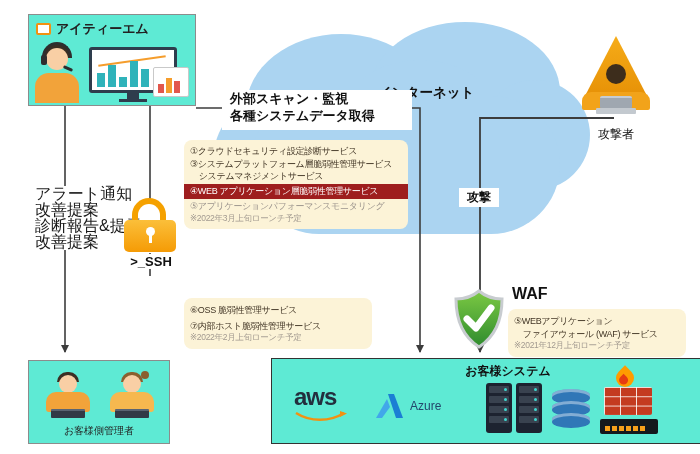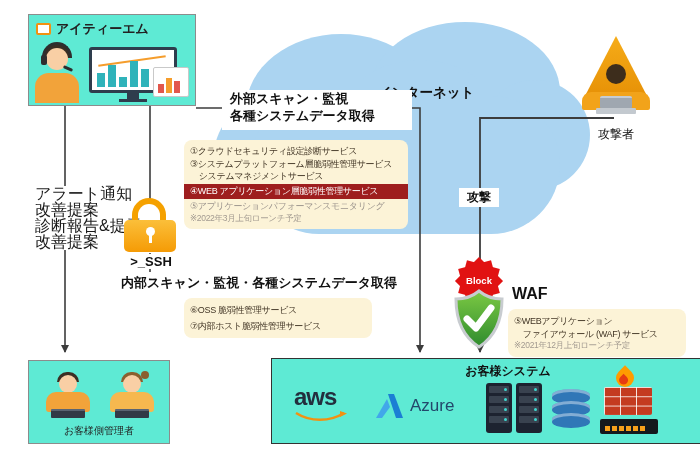--- a/index.html
+++ b/index.html
@@ -76,21 +76,21 @@
   .shoulders { position:absolute; left:0; top:56px; width:68px; height:18px; background:#f2a31a; border-radius:9px 9px 2px 2px; }
   .laptop-screen { position:absolute; left:18px; top:60px; width:32px; height:13px; background:#9fa7b0; border-top:2px solid #c6ccd2; border-radius:2px; }
   .laptop-base { position:absolute; left:14px; top:72px; width:40px; height:6px; background:#c3c9cf; border-radius:1px; }
   .attacker-label { position:absolute; left:594px; top:126px; width:44px; text-align:center; font-size:12px; color:#111; z-index:3; }
 
   
   .cs-title { position:absolute; top:4px; left:0; right:0; text-align:center; font-size:12px; font-weight:bold; color:#111; }
   .aws { position:absolute; left:22px; top:26px; }
   .aws-text { font-size:24px; font-weight:bold; color:#232f3e; letter-spacing:-1px; line-height:1; }
   .azure { position:absolute; left:102px; top:34px; display:flex; align-items:center; gap:6px; }
-  .az-text { font-size:17px; color:#23486b; }
+  .az-text { font-size:12px; color:#23486b; }
   .rack { position:absolute; width:26px; height:50px; background:#1d2330; border-radius:3px; padding:3px 2px; }
   .slot { height:7px; background:#39424f; border-radius:1px; margin:0 1px 3px; position:relative; }
   .slot i { position:absolute; right:2px; top:2px; width:3px; height:3px; border-radius:50%; background:#3fd6cf; }
   .dbstack { position:absolute; }
   .db { width:38px; height:15px; background:#3077b7; border-radius:19px/6px; box-shadow:inset 0 3px 0 rgba(255,255,255,.4); margin-top:-3px; }
   .db:first-child { margin-top:0; }
   .flame { position:absolute; width:18px; height:18px; background:#ff9b00; border-radius:0 55% 55% 55%; transform:rotate(45deg); }
   .flame-in { position:absolute; left:5px; top:7px; width:9px; height:9px; background:#e63c11; border-radius:0 55% 55% 55%; }
   .wall { position:absolute; width:48px; height:28px; border-radius:2px; background:#c43a20;
           background-image:linear-gradient(rgba(255,255,255,.85) 1.2px,transparent 1.2px),linear-gradient(90deg,rgba(255,255,255,.85) 1.2px,transparent 1.2px);
@@ -194,44 +194,38 @@
 
   <div class="lockgrp" style="left:122px;top:198px;width:58px;height:58px">
     <div class="shackle"></div>
     <div class="lockbody">
       <div class="keyhole"></div>
       <div class="keystem"></div>
     </div>
   </div>
   <div class="ssh-label" style="left:116px;top:254px;width:70px">&gt;_SSH</div>
 
-  <div class="label-bold" style="left:116px;top:272px;padding:2px 5px">内部スキャン・監視・各種システムデータ取得</div>
 
   <div class="cream" style="left:184px;top:298px;width:188px;padding:6px 0">
     <div class="svc">⑥OSS 脆弱性管理サービス</div>
     <div class="svc" style="margin-top:3px">⑦内部ホスト脆弱性管理サービス</div>
+    <div class="svc note">※2022年2月上旬ローンチ予定</div>
   </div>
 
   <div class="attacker">
     <div class="hood"></div>
     <div class="face"></div>
     <div class="shoulders"></div>
     <div class="laptop-screen"></div>
     <div class="laptop-base"></div>
   </div>
   <div class="attacker-label">攻撃者</div>
 
   <div class="attack-label">攻撃</div>
 
-  <div class="burst">
-    <div class="sq a"></div>
-    <div class="sq b"></div>
-    <div class="sq c"></div>
-    <div class="btxt">Block</div>
-  </div>
 
   <div class="shield">
     <svg width="54" height="62" viewBox="0 0 54 62">
       <defs>
         <linearGradient id="gsh" x1="0" y1="0" x2="0" y2="1">
           <stop offset="0" stop-color="#7cc943"></stop>
           <stop offset="1" stop-color="#2e8b2e"></stop>
         </linearGradient>
       </defs>
       <path d="M27 3 C33 8 42 11 50 11 C50 30 44 48 27 59 C10 48 4 30 4 11 C12 11 21 8 27 3 Z" fill="url(#gsh)" stroke="#c8ccd0" stroke-width="3"></path>

